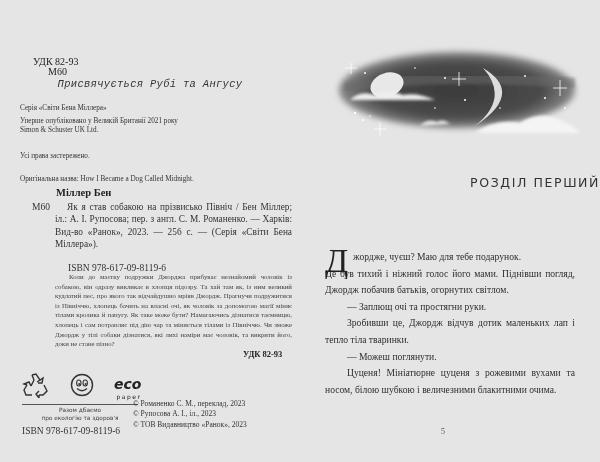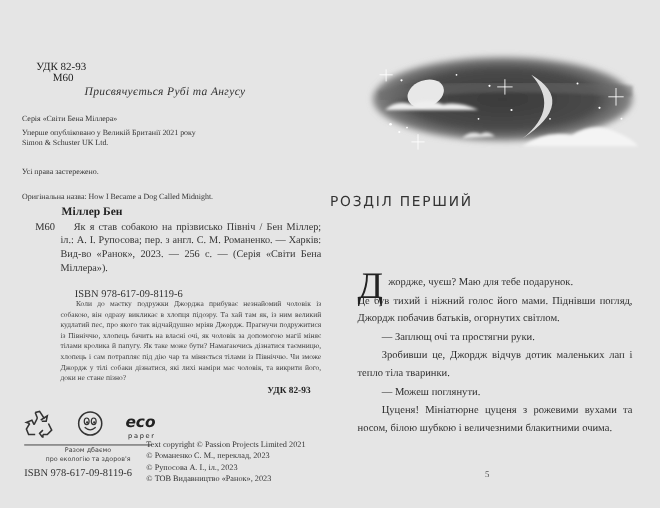--- a/index.html
+++ b/index.html
@@ -9,21 +9,21 @@
     .page { position: absolute; top: 0; height: 462px; background: #e5e5e5; }
     .page-left { left: 0; width: 300px; }
     .page-right { left: 300px; width: 300px; }
 
     .abs { position: absolute; }
 
     
     .udk-top { left: 33px; top: 57px; font-size: 10px; line-height: 10px; color: #222; }
     .udk-top .m60 { display: block; padding-left: 15px; }
 
-    .dedication { left: 0; width: 300px; top: 78px; text-align: center; font-style: italic; font-size: 10.5px; letter-spacing: 0.3px; padding-left: 0; color: #333; }
+    .dedication { left: 0; width: 300px; top: 78px; text-align: center; font-style: italic; font-size: 10.5px; letter-spacing: 0.3px; padding-left: 0; color: #333; font-family: Liberation Mono, monospace; }
 
     .imprint { left: 20px; width: 280px; text-align: left; font-size: 7.2px; line-height: 9px; color: #333; }
     .series { top: 104px; }
     .first-pub { top: 117px; }
     .orig { top: 152px; margin-top: 23px; }
     .rights { top: 152px; }
 
     .author { left: 56px; top: 187px; font-weight: bold; font-size: 10.5px; color: #222; }
     .m60-cat { left: 32px; top: 202px; font-size: 9.5px; color: #333; }
     .biblio { left: 55px; top: 201px; width: 237px; font-size: 9.3px; line-height: 12.3px; color: #333; text-align: justify; }
@@ -39,21 +39,21 @@
     .eco-rule { border-top: 1px solid #555; margin-top: 3px; width: 116px; }
     .eco-caption { text-align: center; font-family: "DejaVu Sans", sans-serif; font-size: 5.8px; line-height: 7.5px; color: #444; margin-top: 2px; width: 116px; }
     .eco-isbn { font-size: 9.5px; color: #333; margin-top: 4px; }
     .eco-word { font-family: "DejaVu Sans", sans-serif; font-weight: bold; font-style: italic; font-size: 14px; line-height: 13px; color: #222; }
     .eco-paper { font-family: "DejaVu Sans", sans-serif; font-size: 6px; letter-spacing: 1.5px; color: #222; display: block; text-align: right; }
 
     .copyright { left: 133px; top: 399px; font-size: 7.5px; line-height: 10.3px; color: #333; }
 
     
     .illustration { left: 25px; top: 38px; width: 260px; height: 100px; }
-    .chapter-title { left: 0; width: 300px; top: 175px; text-align: left; font-family: "DejaVu Sans", sans-serif; font-size: 12.5px; letter-spacing: 1.6px; color: #333; padding-left: 0; }
+    .chapter-title { left: 0; width: 300px; top: 175px; text-align: right; font-family: "DejaVu Sans", sans-serif; font-size: 12.5px; letter-spacing: 1.6px; color: #333; padding-left: 0; }
 
     .body-text { left: 25px; top: 249px; width: 250px; font-size: 9.6px; line-height: 16.6px; color: #2e2e2e; text-align: justify; }
     .body-text p { margin: 0; }
     .body-text .indent { text-indent: 22px; }
     .dropcap-line { position: relative; padding-left: 28px; }
     .dropcap { position: absolute; left: 0; top: -3px; font-size: 34px; line-height: 30px; color: #222; font-family: "Liberation Serif", serif; }
     .after-drop { padding-left: 28px; }
 
     .page-number { left: 141px; top: 427px; font-size: 8px; color: #555; }
   </style>
@@ -121,21 +121,20 @@
     </div>
     <div class="eco-rule"></div>
     <div class="eco-caption">
       <div>Разом дбаємо</div>
       <div>про екологію та здоров'я</div>
     </div>
     <div class="eco-isbn">ISBN 978-617-09-8119-6</div>
   </div>
 
   <div class="abs copyright">
-    <div>Text copyright © Passion Projects Limited 2021</div>
     <div>© Романенко С. М., переклад, 2023</div>
     <div>© Рупосова А. І., іл., 2023</div>
     <div>© ТОВ Видавництво «Ранок», 2023</div>
   </div>
 </div>
 
 <div class="page page-right">
 
   <div class="abs illustration">
     <svg width="260" height="100" viewBox="0 0 260 100">

